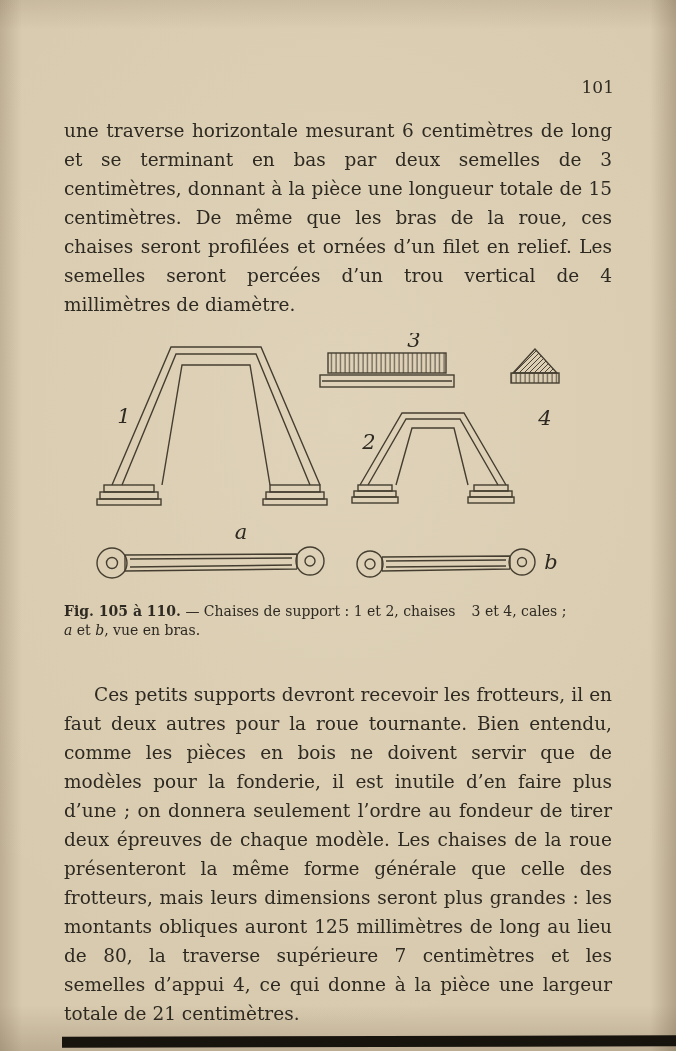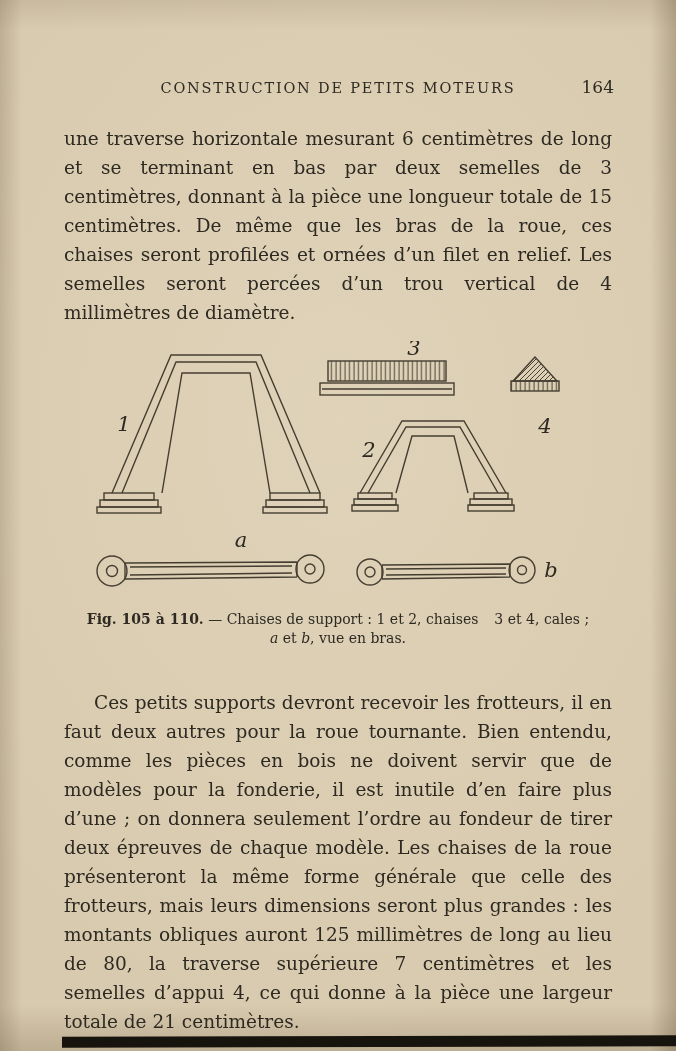--- a/index.html
+++ b/index.html
@@ -19,49 +19,48 @@
     font-family:"DejaVu Serif","Liberation Serif",serif;
     color:var(--ink);
   }
   .content{ position:absolute; left:64px; top:80px; width:548px; }
 
   .running-head{ position:relative; height:24px; font-size:14.5px; letter-spacing:1.8px; }
   .running-title{ display:block; text-align:center; font-weight:500; }
   .page-number{ position:absolute; right:-2px; top:-3px; font-size:17px; letter-spacing:0; }
 
   .para{ margin:0; font-size:18.5px; line-height:29px; text-align:justify; }
-  .p1{ margin-top:20px; }
+  .p1{ margin-top:12px; }
   .p2{ margin-top:40px; text-indent:30px; }
 
   .figure{ margin:14px 0 0 0; }
   .fig-svg{ display:block; }
   .fig-labels text{
     font-size:21px; font-style:italic; fill:var(--ink);
     text-anchor:middle; font-family:"DejaVu Serif","Liberation Serif",serif;
   }
 
-  .caption{ margin-top:4px; font-size:14px; line-height:19px; text-align:center; }
+  .caption{ margin-top:4px; font-size:14px; line-height:19px; text-align:left; }
   .cap-bold{ font-weight:700; }
   .cap-it{ font-style:italic; }
   .cap-gap{ display:inline-block; width:16px; }
 
   .bottom-strip{
     position:absolute; left:62px; right:0; bottom:4px; height:11px;
     background:#17130d; transform:rotate(-0.15deg);
   }
 </style>
 </head>
 <body>
 
 <div class="page">
   <div class="content">
 
     <header class="running-head">
-      <span class="running-title">CONSTRUCTION DE PETITS MOTEURS</span>
-      <span class="page-number">164</span>
+      <span class="page-number">101</span>
     </header>
 
     <p class="para p1">une traverse horizontale mesurant 6 centimètres de long et se terminant en bas par deux semelles de 3 centimètres, donnant à la pièce une longueur totale de 15 centimètres. De même que les bras de la roue, ces chaises seront profilées et ornées d’un filet en relief. Les semelles seront percées d’un trou vertical de 4 millimètres de diamètre.</p>
 
     <figure class="figure">
       <svg class="fig-svg" viewBox="0 0 560 265" width="560" height="265">
         <defs>
           <pattern id="vh" width="4.5" height="10" patternUnits="userSpaceOnUse">
             <path d="M2,0 V10" stroke="#4a4336" stroke-width="1" fill="none"></path>
           </pattern>

